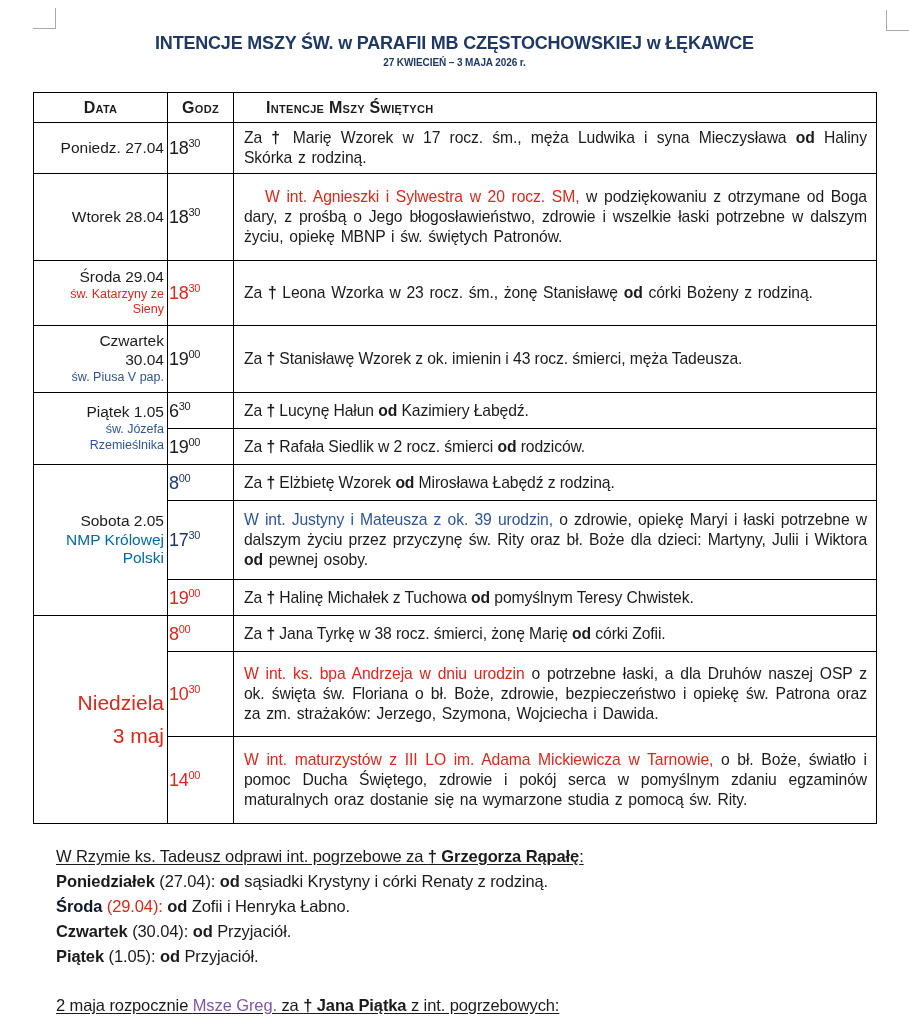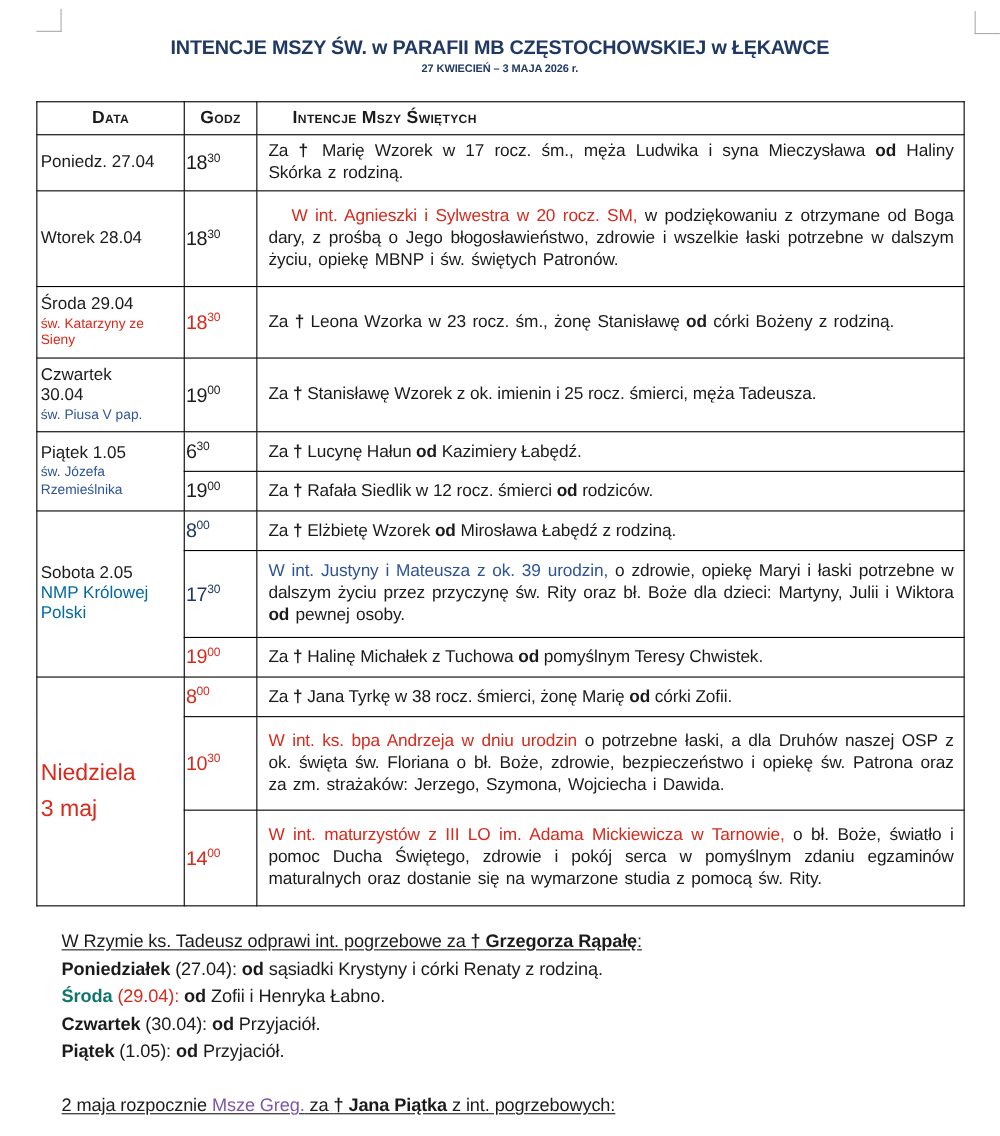--- a/index.html
+++ b/index.html
@@ -9,21 +9,21 @@
   .corner-tl{left:33px;top:8px;border-right:1.5px solid #aaa;border-bottom:1.5px solid #aaa;}
   .corner-tr{left:886px;top:10px;border-left:1.5px solid #aaa;border-bottom:1.5px solid #aaa;}
   .title{margin-top:33px;text-align:center;font-weight:bold;font-size:18px;
          letter-spacing:-0.2px;color:#1f3864;}
   .subtitle{margin-top:3px;text-align:center;font-weight:bold;font-size:10px;
          letter-spacing:-0.1px;color:#1f3864;}
   table{border-collapse:collapse;margin:24px 0 0 33px;width:844px;table-layout:fixed;}
   th,td{border:1.5px solid #000;}
   th{height:27px;font-variant:small-caps;font-weight:600;font-size:16px;letter-spacing:.3px;}
   th.h-int{text-align:left;padding-left:32px;}
-  td.date{text-align:left;vertical-align:middle;font-size:15.5px;line-height:1.22;padding:2px 3px;}
+  td.date{text-align:right;vertical-align:middle;font-size:15.5px;line-height:1.22;padding:2px 3px;}
   td.date .small{font-size:12.5px;line-height:1.25;}
   td.date .big{font-size:21px;line-height:1.55;}
   td.time{text-align:left;vertical-align:middle;font-size:18px;letter-spacing:-0.3px;}
   td.time sup{font-size:11px;}
   td.intent{padding:3px 9px 3px 10px;font-size:15.7px;line-height:1.26;
             vertical-align:middle;letter-spacing:-0.1px;}
   td.intent.justify{text-align:justify;word-spacing:1.5px;}
   .b{font-weight:bold;}
   .section{margin:20px 0 0 56px;width:810px;font-size:16.5px;line-height:25px;letter-spacing:-0.1px;}
   #gregorian{margin-top:24px;}
@@ -74,33 +74,33 @@
         <td class="time" style="color: rgb(216, 41, 29);"><span>18</span><sup>30</sup></td>
         <td class="intent justify" style="height: 58px;"><span>Za </span><span class="b">† </span><span>Leona Wzorka w 23 rocz. śm., żonę Stanisławę </span><span class="b">od</span><span> córki Bożeny z rodziną.</span></td>
       </tr>
       <tr>
         <td class="date" rowspan="1">
           <div>Czwartek</div>
           <div>30.04</div>
           <div class="small" style="color: rgb(47, 84, 150);">św. Piusa V pap.</div>
         </td>
         <td class="time"><span>19</span><sup>00</sup></td>
-        <td class="intent" style="height: 60px;"><span>Za </span><span class="b">† </span><span>Stanisławę Wzorek z ok. imienin i 25 rocz. śmierci, męża Tadeusza.</span></td>
+        <td class="intent" style="height: 60px;"><span>Za </span><span class="b">† </span><span>Stanisławę Wzorek z ok. imienin i 43 rocz. śmierci, męża Tadeusza.</span></td>
       </tr>
       <tr>
         <td class="date" rowspan="2">
           <div>Piątek 1.05</div>
           <div class="small" style="color: rgb(47, 84, 150);">św. Józefa Rzemieślnika</div>
         </td>
         <td class="time"><span>6</span><sup>30</sup></td>
         <td class="intent" style="height: 29px;"><span>Za </span><span class="b">† </span><span>Lucynę Hałun </span><span class="b">od</span><span> Kazimiery Łabędź.</span></td>
       </tr>
       <tr>
         <td class="time"><span>19</span><sup>00</sup></td>
-        <td class="intent" style="height: 29px;"><span>Za </span><span class="b">† </span><span>Rafała Siedlik w 12 rocz. śmierci </span><span class="b">od</span><span> rodziców.</span></td>
+        <td class="intent" style="height: 29px;"><span>Za </span><span class="b">† </span><span>Rafała Siedlik w 2 rocz. śmierci </span><span class="b">od</span><span> rodziców.</span></td>
       </tr>
       <tr>
         <td class="date" rowspan="3">
           <div>Sobota 2.05</div>
           <div style="color: #0369a1;">NMP Królowej Polski</div>
         </td>
         <td class="time" style="color: rgb(31, 56, 100);"><span>8</span><sup>00</sup></td>
         <td class="intent" style="height: 29px;"><span>Za </span><span class="b">† </span><span>Elżbietę Wzorek </span><span class="b">od</span><span> Mirosława Łabędź z rodziną.</span></td>
       </tr>
       <tr>
@@ -126,19 +126,19 @@
       <tr>
         <td class="time" style="color: rgb(216, 41, 29);"><span>14</span><sup>00</sup></td>
         <td class="intent justify" style="height: 80px;"><span style="color: rgb(216, 41, 29);">W int. maturzystów z III LO im. Adama Mickiewicza w Tarnowie,</span><span> o bł. Boże, światło i pomoc Ducha Świętego, zdrowie i pokój serca w pomyślnym zdaniu egzaminów maturalnych oraz dostanie się na wymarzone studia z pomocą św. Rity.</span></td>
       </tr>
     </tbody>
 </table>
 
 <div class="section" id="rome">
     <div class="heading"><span>W Rzymie ks. Tadeusz odprawi int. pogrzebowe za </span><span class="b">† Grzegorza Rąpałę</span><span>:</span></div>
     <div><span class="b">Poniedziałek</span><span> (27.04): </span><span class="b">od</span><span> sąsiadki Krystyny i córki Renaty z rodziną.</span></div>
-    <div><span class="b" style="color: #0f766e;">Środa</span><span style="color: rgb(216, 41, 29);"> (29.04): </span><span class="b">od</span><span> Zofii i Henryka Łabno.</span></div>
+    <div><span class="b" style="color: #0f172a;">Środa</span><span style="color: rgb(216, 41, 29);"> (29.04): </span><span class="b">od</span><span> Zofii i Henryka Łabno.</span></div>
     <div><span class="b">Czwartek</span><span> (30.04): </span><span class="b">od</span><span> Przyjaciół.</span></div>
     <div><span class="b">Piątek</span><span> (1.05): </span><span class="b">od</span><span> Przyjaciół.</span></div>
   </div>
 <div class="section" id="gregorian">
     <div class="heading"><span>2 maja rozpocznie </span><span style="color: rgb(126, 87, 165);">Msze Greg.</span><span> za </span><span class="b">† Jana Piątka</span><span> z int. pogrzebowych:</span></div>
   </div>
 
 </body></html>

